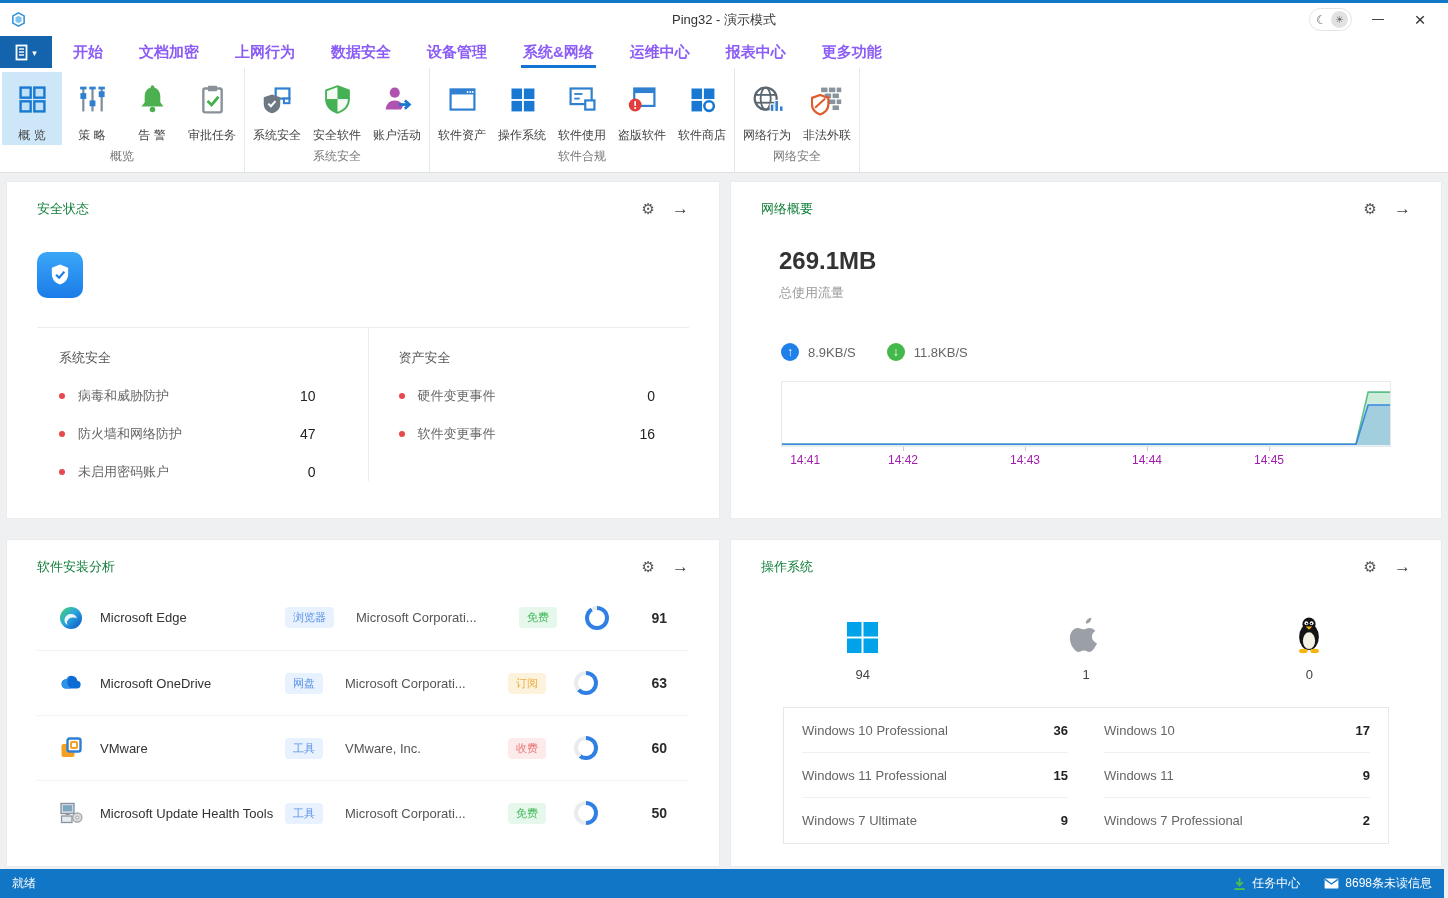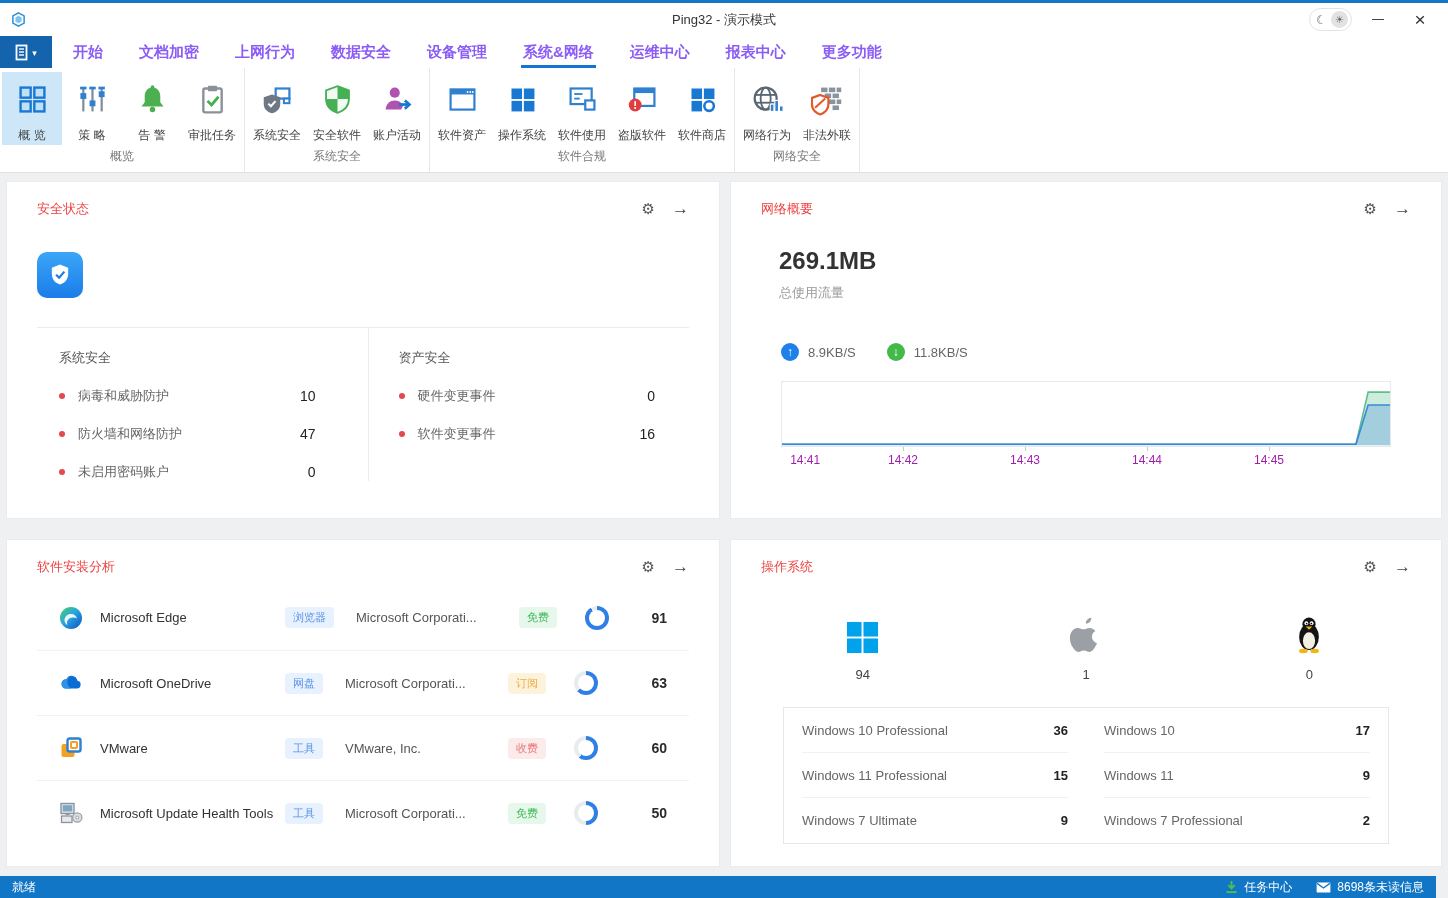--- a/index.html
+++ b/index.html
@@ -33,21 +33,21 @@
   .rbuttons { display:flex; flex:1; align-items:stretch; padding-top:4px; }
   .rbtn { width:60px; display:flex; flex-direction:column; align-items:center; padding-top:9px; }
   .rbtn.selected { background:#cde6f8; }
   .ricon { height:37px; display:flex; align-items:center; justify-content:center; }
   .rlabel { font-size:12px; color:#444; white-space:nowrap; margin-top:9px; }
   .rgroup-label { text-align:center; font-size:12px; color:#777; padding:3px 0 7px; }
   
   .content { display:grid; grid-template-columns:714px 1fr; grid-template-rows:338px 328px; gap:20px 10px; padding:8px 6px 9px; }
   .card { background:#fff; border:1px solid #e9ebec; overflow:hidden; }
   .card-head { display:flex; align-items:center; padding:17px 30px 0; }
-  .card-title { font-size:13px; color:#ef4444; }
+  .card-title { font-size:13px; color:#15803d; }
   .card-actions { margin-left:auto; display:flex; align-items:center; gap:17px; }
   .gear-glyph { font-size:15px; color:#555; }
   .arrow-glyph { font-size:17px; color:#444; }
   
   .sec-body { padding:0 30px; }
   .hero { display:flex; align-items:center; gap:18px; margin-top:33px; }
   .hero-icon { width:46px; height:46px; border-radius:10px; background:linear-gradient(180deg,#3ba6f7,#1a7ce9); display:flex; align-items:center; justify-content:center; flex:none; }
   .hero-title { font-size:18px; font-weight:bold; color:#333; }
   .hero-sub { font-size:13px; color:#979797; margin-top:8px; }
   .sec-divider { border-bottom:1px solid #ececec; margin-top:29px; }
@@ -89,21 +89,21 @@
   
   .os-stats { display:flex; margin-top:37px; padding:0 20px; }
   .os-stat { flex:1; display:flex; flex-direction:column; align-items:center; }
   .os-iconbox { height:40px; display:flex; align-items:flex-end; justify-content:center; }
   .os-count { margin-top:13px; font-size:13px; color:#444; }
   .os-table { margin:25px 52px 0; border:1px solid #e5e7e9; padding:0 18px; display:grid; grid-template-columns:1fr 1fr; column-gap:36px; }
   .os-cell { display:flex; align-items:center; height:45px; font-size:13px; color:#666; border-bottom:1px solid #f0f0f0; }
   .os-cell.last { border-bottom:none; }
   .os-cell-value { margin-left:auto; font-weight:bold; color:#222; font-size:13px; }
   
-  .statusbar { position:absolute; left:0; right:12px; bottom:0; height:22px; background:#1176c6; display:flex; align-items:center; color:#fff; font-size:12px; padding:0 12px; }
+  .statusbar { position:absolute; left:0; right:4px; bottom:0; height:29px; background:#1176c6; display:flex; align-items:center; color:#fff; font-size:12px; padding:0 12px; }
   .status-right { margin-left:auto; display:flex; align-items:center; gap:24px; }
   .status-item { display:flex; align-items:center; gap:6px; }
 </style>
 </head>
 <body>
 
 <div class="top-strip"></div>
 
 <div class="titlebar">
   <span class="app-logo">

